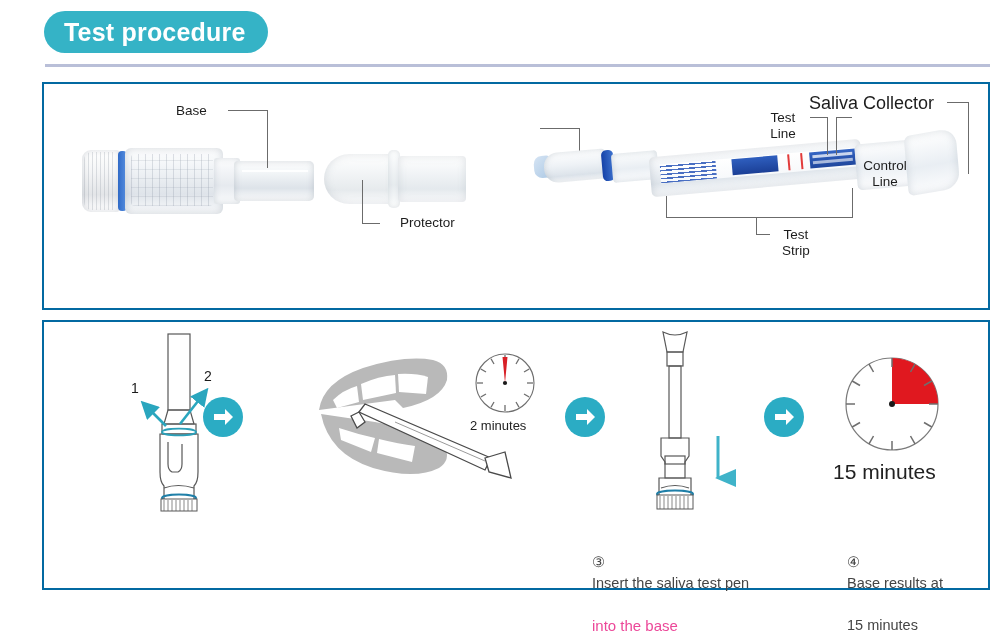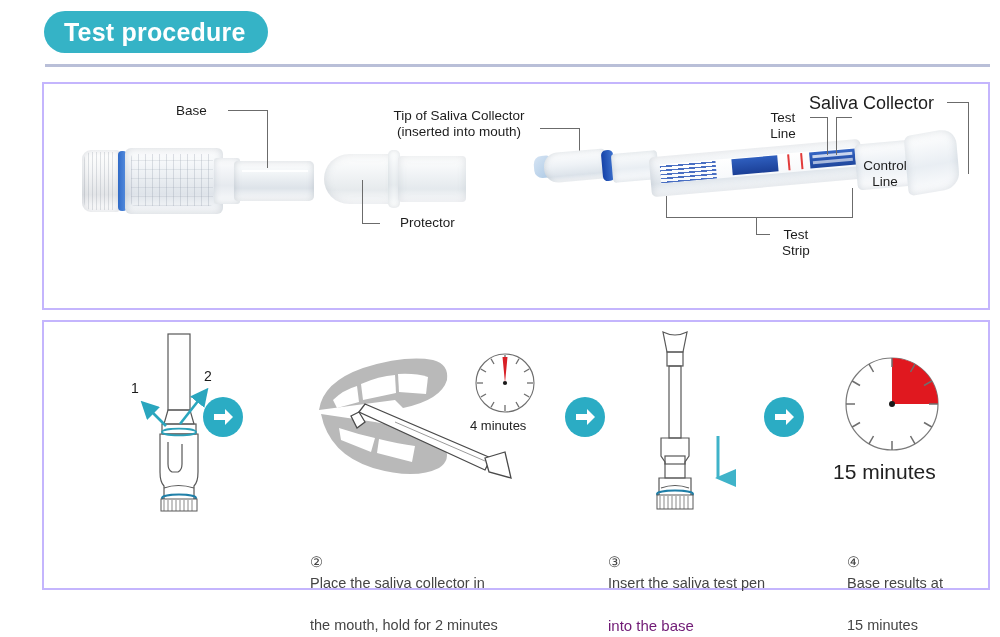--- a/index.html
+++ b/index.html
@@ -50,21 +50,21 @@
     top: 64px;
     width: 945px;
     height: 3px;
     background: #b9bfd8;
   }
 
   
   .panel {
     position: absolute;
     background: #ffffff;
-    border: 2px solid #c4b5fd;
+    border: 2px solid #0369a1;
     box-sizing: border-box;
   }
   .panel-top {
     left: 42px;
     top: 82px;
     width: 948px;
     height: 228px;
   }
   .panel-bottom {
     left: 42px;
@@ -287,21 +287,21 @@
   
   .step { position: absolute; }
   .caption {
     position: absolute;
     color: #454545;
     font-size: 14.5px;
     line-height: 21px;
     white-space: pre-line;
   }
   .caption-dark {
-    color: #701a75;
+    color: #ec4899;
   }
 
   .arrow-sep {
     position: absolute;
     width: 40px; height: 40px;
     border-radius: 50%;
     background: #2bacc4;
   }
   .arrow-sep svg { position: absolute; left: 0; top: 0; }
 
@@ -341,22 +341,20 @@
     <div class="lbl" style="left:132px; top:19px;">Base</div>
     <div class="leader leader-h" style="left:184px; top:26px; width:40px;"></div>
     <div class="leader leader-v" style="left:223px; top:26px; height:58px;"></div>
 
     <div class="art" style="left:280px; top:58px; width:160px; height:78px;">
       <div class="prot-round"></div>
       <div class="prot-mid"></div>
       <div class="prot-tail"></div>
     </div>
 
-    <div class="lbl lbl-c" style="left:290px; top:24px; width:250px;">Tip of Saliva Collector
-(inserted into mouth)</div>
     <div class="leader leader-h" style="left:496px; top:44px; width:40px;"></div>
     <div class="leader leader-v" style="left:535px; top:44px; height:44px;"></div>
 
     <div class="leader leader-v" style="left:318px; top:96px; height:44px;"></div>
     <div class="leader leader-h" style="left:318px; top:139px; width:18px;"></div>
     <div class="lbl" style="left:356px; top:131px;">Protector</div>
 
     <div class="pen" style="left:490px; top:42px; width:440px; height:90px;">
       <div class="pen-tip"></div>
       <div class="pen-cap"></div>
@@ -473,21 +471,21 @@
           <line x1="33" y1="61" x2="33" y2="55"></line>
           <line x1="19" y1="57.2" x2="22" y2="52"></line>
           <line x1="8.8" y1="47" x2="14" y2="44"></line>
           <line x1="5" y1="33" x2="11" y2="33"></line>
           <line x1="8.8" y1="19" x2="14" y2="22"></line>
           <line x1="19" y1="8.8" x2="22" y2="14"></line>
         </g>
         <path d="M33 33 L30.5 7 L35.5 7 Z" fill="#d81f26"></path>
         <circle cx="33" cy="33" r="2.1" fill="#1a1a1a"></circle>
       </svg>
-      <div class="clock-label clock-2" style="left:-2px; top:68px;">4 minutes</div>
+      <div class="clock-label clock-2" style="left:-2px; top:68px;">2 minutes</div>
     </div>
 
     <div class="arrow-sep" style="left:521px; top:75px;">
       <svg width="40" height="40" viewBox="0 0 40 40">
         <path d="M11 17 h11 v-5 l8 8 -8 8 v-5 h-11 z" fill="#ffffff"></path>
       </svg>
     </div>
 
     <div class="step" style="left:575px; top:8px; width:160px; height:182px;">
       <svg width="160" height="182" viewBox="0 0 160 182">
@@ -546,27 +544,22 @@
           <line x1="6" y1="52" x2="15" y2="52"></line>
           <line x1="12.2" y1="29" x2="20" y2="33.5"></line>
           <line x1="29" y1="12.2" x2="33.5" y2="20"></line>
         </g>
         <circle cx="52" cy="52" r="3" fill="#1a1a1a"></circle>
       </svg>
       <div class="clock-label clock-15" style="left:-7px; top:108px;">15 minutes</div>
     </div>
 
 
-    <div class="caption" style="left:266px; top:209px; width:255px;">
-      <span>②</span>
-      <span>Place the saliva collector in</span><br>
-      <span>the mouth, hold for 2 minutes</span>
-    </div>
-
-    <div class="caption" style="left:564px; top:209px; width:240px;">
+
+    <div class="caption" style="left:548px; top:209px; width:240px;">
       <span>③</span>
       <span>Insert the saliva test pen</span><br>
       <span class="caption-dark" style="font-size:15px;">into the base</span>
     </div>
 
     <div class="caption" style="left:803px; top:209px; width:160px;">
       <span>④</span>
       <span>Base results at</span><br>
       <span>15 minutes</span>
     </div>

